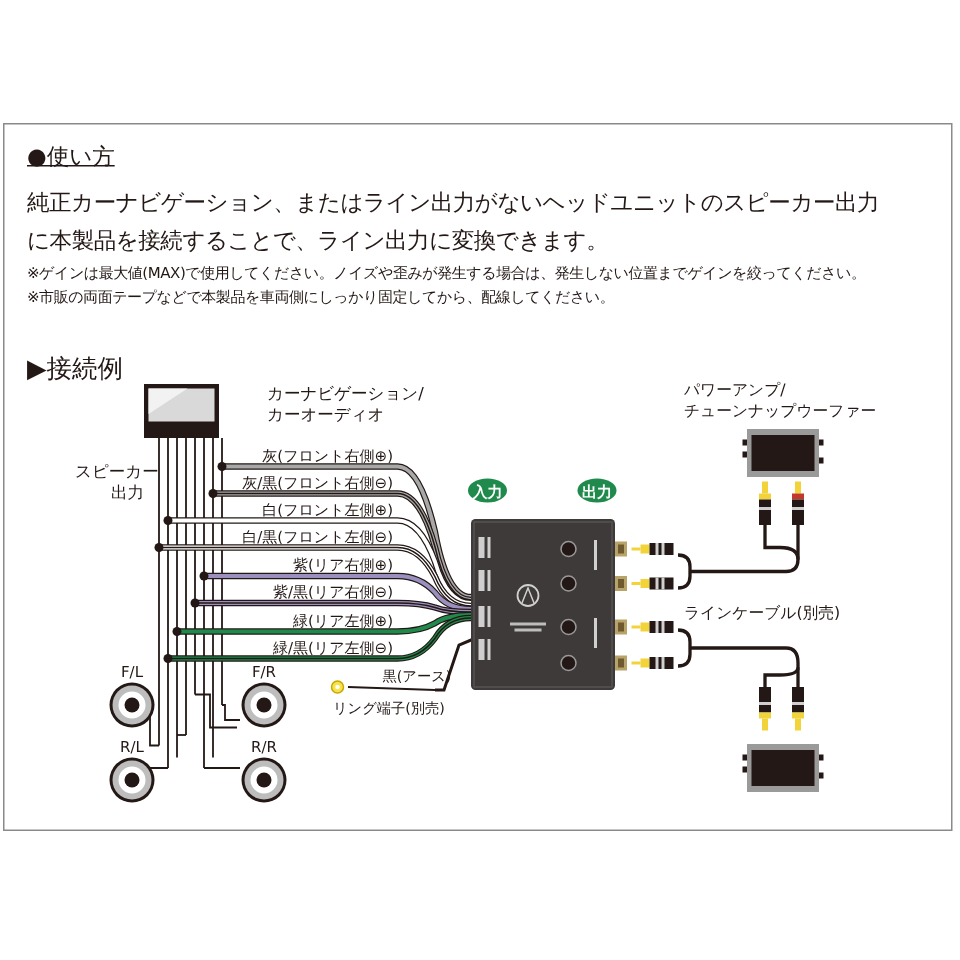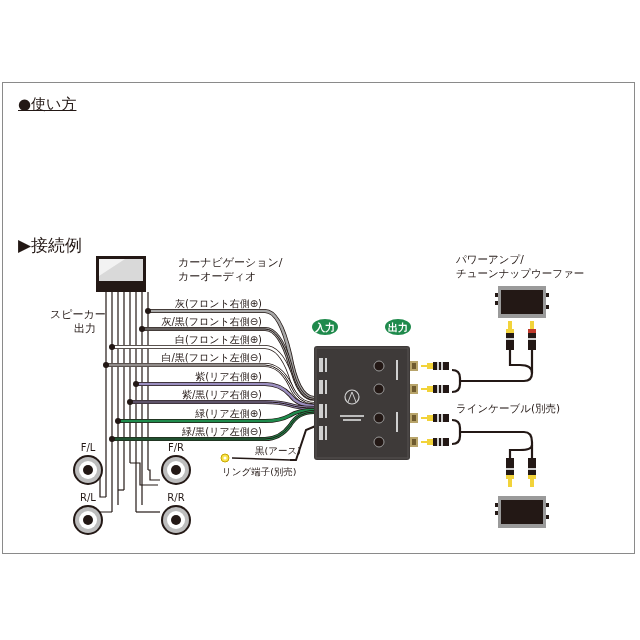--- a/index.html
+++ b/index.html
@@ -12,22 +12,26 @@
   svg.diag{position:absolute;left:0;top:0;}
   .lbl{font-family:"DejaVu Sans",sans-serif;fill:#231815;}
 </style>
 </head>
 <body>
 
 <div class="frame"></div>
 
 <div class="heading">●使い方</div>
 <div class="intro">
+  <div>純正カーナビゲーション、またはライン出力がないヘッドユニットのスピーカー出力</div>
+  <div>に本製品を接続することで、ライン出力に変換できます。</div>
 </div>
 <div class="notes">
+  <div>※ゲインは最大値(MAX)で使用してください。ノイズや歪みが発生する場合は、発生しない位置までゲインを絞ってください。</div>
+  <div>※市販の両面テープなどで本製品を車両側にしっかり固定してから、配線してください。</div>
 </div>
 <div class="sub">▶接続例</div>
 
 <svg class="diag" width="640" height="640" viewBox="0 0 640 640">
 
   <g>
     <rect x="96" y="256" width="50" height="30" fill="#231815"></rect>
     <rect x="99" y="259" width="44" height="22" fill="#d9d9d9"></rect>
     <polygon points="99,259 125,259 99,276" fill="#f2f2f2"></polygon>
     <rect x="96" y="286" width="50" height="6" fill="#231815"></rect>

